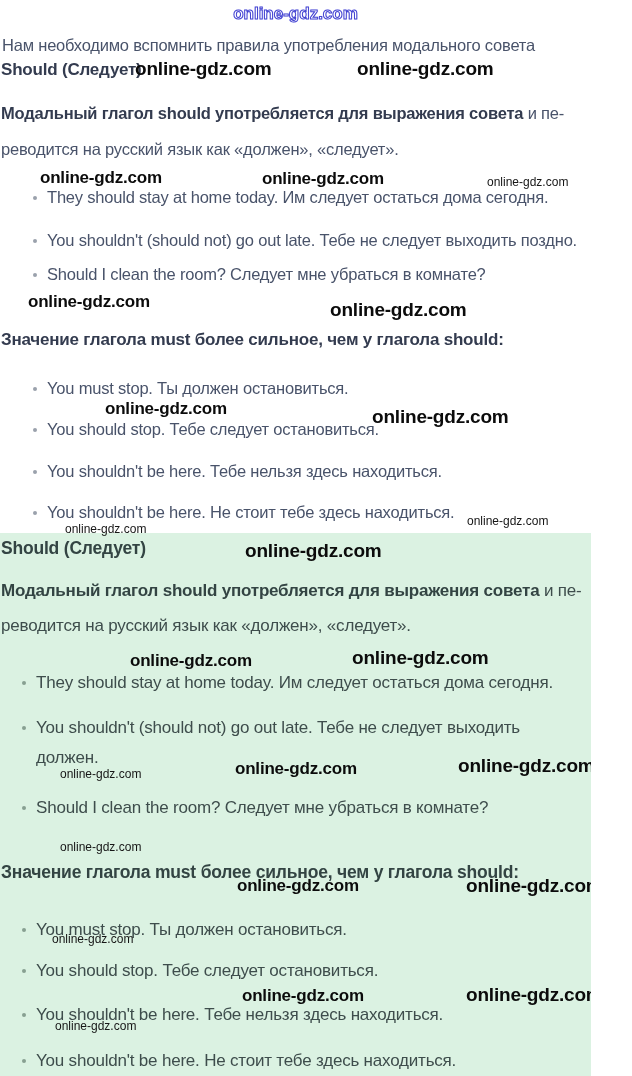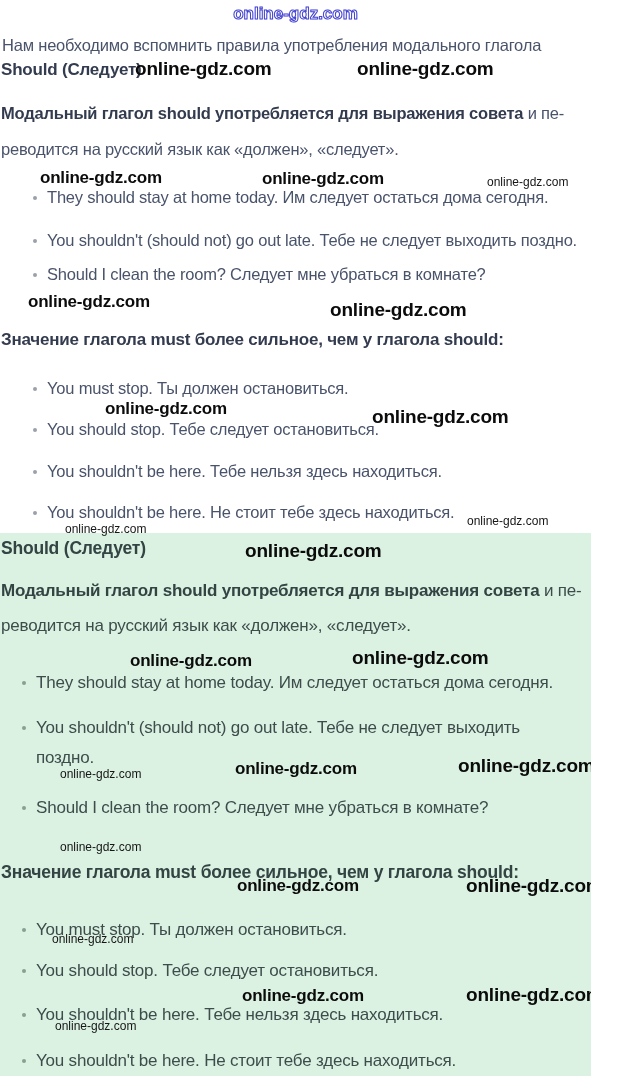--- a/index.html
+++ b/index.html
@@ -44,21 +44,21 @@
 </style>
 </head>
 <body>
 
 <div class="page">
 
   <div class="green-bg"></div>
 
   <div class="abs wm-outline">online-gdz.com</div>
 
-  <div class="abs t-body" style="left:2px;top:36px;">Нам необходимо вспомнить правила употребления модального глагола</div>
+  <div class="abs t-body" style="left:2px;top:36px;">Нам необходимо вспомнить правила употребления модального совета</div>
 
   <div class="abs t-head" style="left:1px;top:60px;">Should (Следует)</div>
   <div class="abs wm-b19" style="left:135px;top:58px;">online-gdz.com</div>
   <div class="abs wm-b19" style="left:357px;top:58px;">online-gdz.com</div>
 
   <div class="abs t-body" style="left:1px;top:104px;"><span class="t-bold">Модальный глагол should употребляется для выражения совета</span><span> и пе-</span></div>
   <div class="abs t-body" style="left:1px;top:140px;">реводится на русский язык как «должен», «следует».</div>
 
   <div class="abs wm-b17" style="left:40px;top:168px;">online-gdz.com</div>
   <div class="abs wm-b17" style="left:262px;top:169px;">online-gdz.com</div>
@@ -103,21 +103,21 @@
   <div class="abs g-body" style="left:1px;top:616px;">реводится на русский язык как «должен», «следует».</div>
 
   <div class="abs wm-b17" style="left:130px;top:651px;">online-gdz.com</div>
   <div class="abs wm-b19" style="left:352px;top:647px;">online-gdz.com</div>
 
   <span class="gdot" style="left:22px;top:681px;"></span>
   <div class="abs g-body" style="left:36px;top:673px;">They should stay at home today. Им следует остаться дома сегодня.</div>
 
   <span class="gdot" style="left:22px;top:726px;"></span>
   <div class="abs g-body" style="left:36px;top:718px;">You shouldn't (should not) go out late. Тебе не следует выходить</div>
-  <div class="abs g-body" style="left:36px;top:748px;">поздно.</div>
+  <div class="abs g-body" style="left:36px;top:748px;">должен.</div>
 
   <div class="abs wm-s" style="left:60px;top:767px;">online-gdz.com</div>
   <div class="abs wm-b17" style="left:235px;top:759px;">online-gdz.com</div>
   <div class="abs wm-b19" style="left:458px;top:755px;">online-gdz.com</div>
 
   <span class="gdot" style="left:22px;top:806px;"></span>
   <div class="abs g-body" style="left:36px;top:798px;">Should I clean the room? Следует мне убраться в комнате?</div>
 
   <div class="abs wm-s" style="left:60px;top:840px;">online-gdz.com</div>
 

